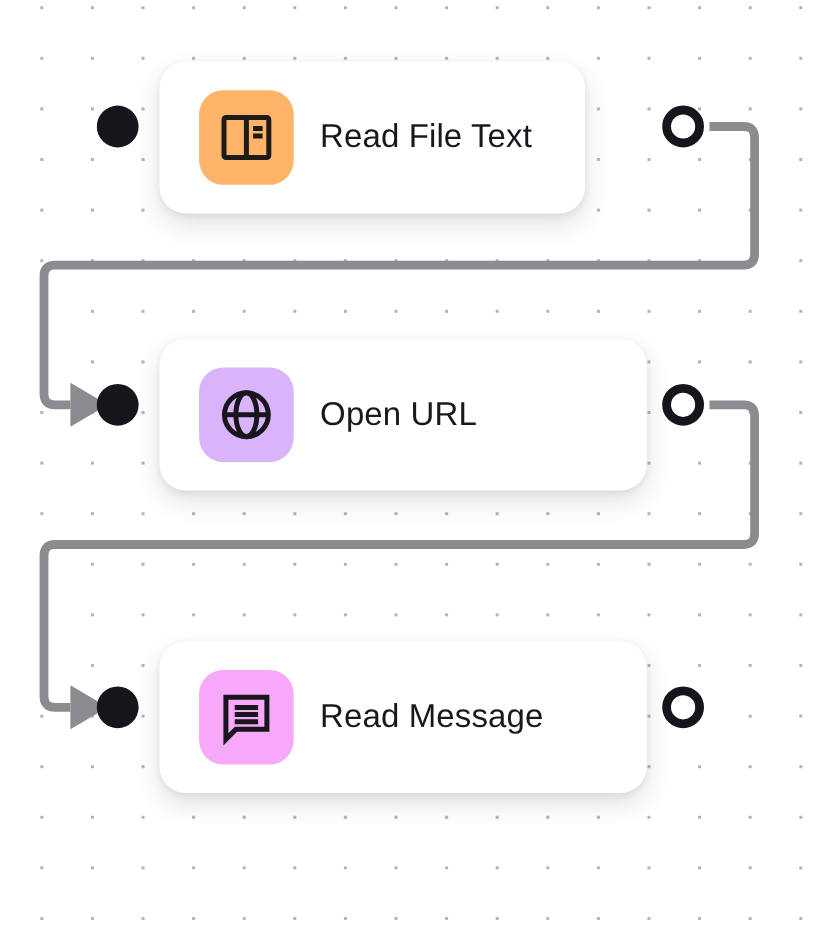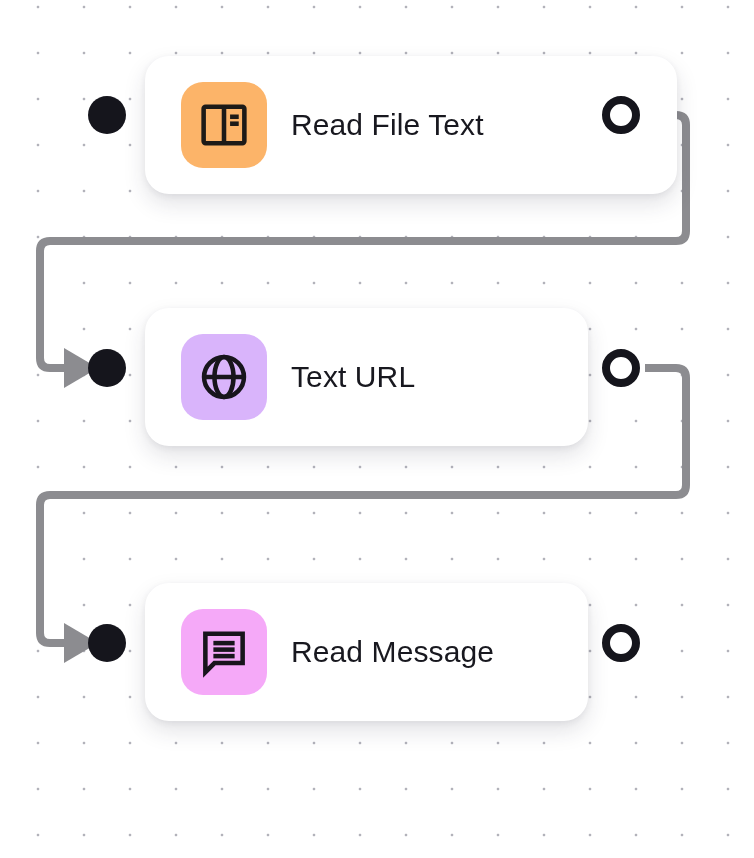--- a/index.html
+++ b/index.html
@@ -80,41 +80,41 @@
 
 <div id="canvas" style="width: 754px; height: 858px; background-color: rgb(255, 255, 255); background-image: radial-gradient(circle, rgb(178, 178, 186) 1.5px, rgba(0, 0, 0, 0) 1.6px); background-size: 46px 46px;">
 
   <svg id="edge-layer" viewBox="0 0 754 858" width="754" height="858" aria-hidden="true">
       <path d="M 645 115 L 676 115 Q 686 115 686 125 L 686 231 Q 686 241 676 241 L 50 241 Q 40 241 40 251 L 40 358 Q 40 368 50 368 L 64 368" fill="none" stroke="#8c8c90" stroke-width="8" stroke-linecap="butt" stroke-linejoin="round"></path>
       <path d="M 64 348 L 98 368 L 64 388 Z" fill="#8c8c90"></path>
       <path d="M 645 368 L 676 368 Q 686 368 686 378 L 686 485 Q 686 495 676 495 L 50 495 Q 40 495 40 505 L 40 633 Q 40 643 50 643 L 64 643" fill="none" stroke="#8c8c90" stroke-width="8" stroke-linecap="butt" stroke-linejoin="round"></path>
       <path d="M 64 623 L 98 643 L 64 663 Z" fill="#8c8c90"></path>
     </svg>
 
-  <div class="node" style="left: 145px; top: 56px; width: 532px; height: 138px; background: rgb(255, 255, 255);">
+  <div class="node" style="left: 145px; top: 56px; width: 387px; height: 138px; background: rgb(255, 255, 255);">
     <div class="node-icon" style="background:#fcb469;">
       <svg width="52" height="52" viewBox="0 0 24 24">
         <rect x="2.6" y="3.6" width="18.8" height="16.8" rx="0.9" fill="none" stroke="#1d1a17" stroke-width="2.1"></rect>
         <line x1="12" y1="3.6" x2="12" y2="20.4" stroke="#1d1a17" stroke-width="2.1"></line>
         <line x1="14.8" y1="8.2" x2="18.8" y2="8.2" stroke="#1d1a17" stroke-width="2.1"></line>
         <line x1="14.8" y1="11.4" x2="18.8" y2="11.4" stroke="#1d1a17" stroke-width="2.1"></line>
       </svg>
     </div>
     <div class="node-label" style="color: rgb(24, 24, 31);">Read File Text</div>
   </div>
 
   <div class="node" style="left: 145px; top: 308px; width: 443px; height: 138px; background: rgb(255, 255, 255);">
     <div class="node-icon" style="background:#d9b4fb;">
       <svg width="52" height="52" viewBox="0 0 24 24">
         <circle cx="12" cy="12" r="9.2" fill="none" stroke="#18151c" stroke-width="2.1"></circle>
         <line x1="2.8" y1="12" x2="21.2" y2="12" stroke="#18151c" stroke-width="2.1"></line>
         <ellipse cx="12" cy="12" rx="4.4" ry="9.2" fill="none" stroke="#18151c" stroke-width="2.1"></ellipse>
       </svg>
     </div>
-    <div class="node-label" style="color: rgb(24, 24, 31);">Text URL</div>
+    <div class="node-label" style="color: rgb(24, 24, 31);">Open URL</div>
   </div>
 
   <div class="node" style="left: 145px; top: 583px; width: 443px; height: 138px; background: rgb(255, 255, 255);">
     <div class="node-icon" style="background:#f5a9f8;">
       <svg width="52" height="52" viewBox="0 0 24 24">
         <path d="M3.4 3.6 H20.6 V17.1 H7.6 L3.4 21.3 Z" fill="none" stroke="#18151c" stroke-width="2.1" stroke-linejoin="miter"></path>
         <line x1="7.1" y1="7.9" x2="16.9" y2="7.9" stroke="#18151c" stroke-width="2.1"></line>
         <line x1="7.1" y1="10.9" x2="16.9" y2="10.9" stroke="#18151c" stroke-width="2.1"></line>
         <line x1="7.1" y1="13.9" x2="16.9" y2="13.9" stroke="#18151c" stroke-width="2.1"></line>
       </svg>

